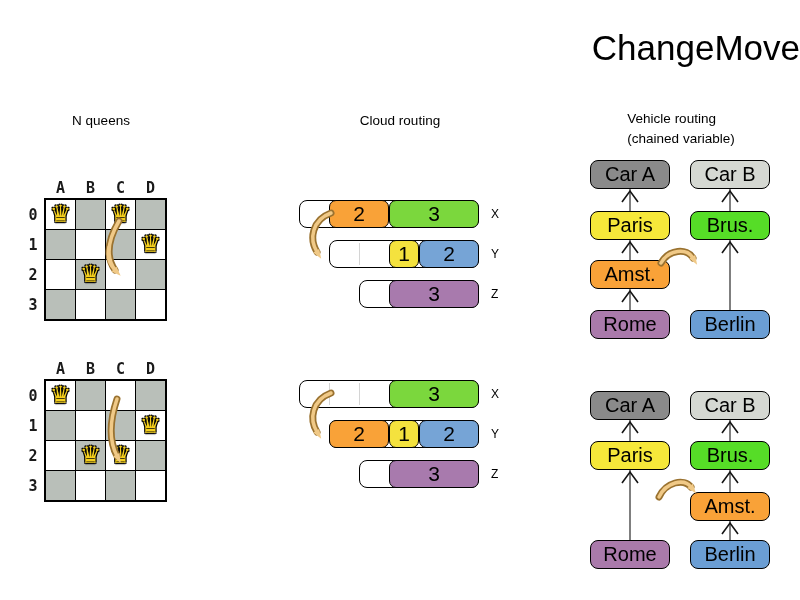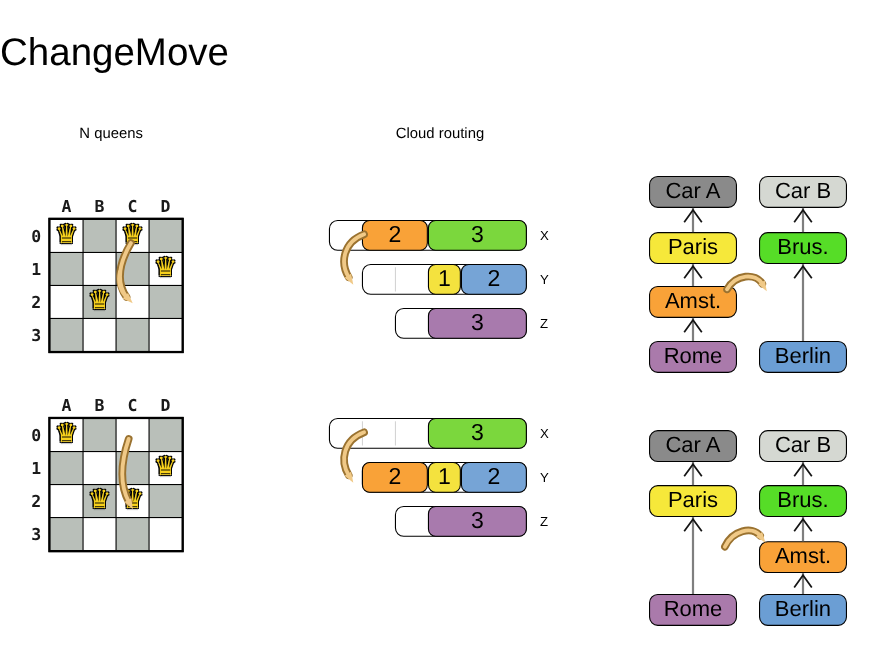--- a/index.html
+++ b/index.html
@@ -1,18 +1,18 @@
 <!DOCTYPE html>
 <html style="--board-dark: #b9bfb9; --queen: #f6d01c; --arrow-fill: #f0c987; --arrow-outline: #9a7230; --chain: #7f7f7f;"><head>
 <meta charset="utf-8">
 <style>
   html,body{margin:0;padding:0;background:#fff;}
   #canvas{position:relative;width:800px;height:600px;background:#fff;overflow:hidden;
           font-family:"Liberation Sans",sans-serif;color:#000;}
-  .title{position:absolute;left:0;right:0;top:28px;text-align:left;font-size:35px;}
+  .title{position:absolute;left:0;right:0;top:28px;text-align:right;font-size:35px;}
   .subtitle{position:absolute;left:0;right:0;top:68px;text-align:center;font-size:12.5px;}
   .col-header{position:absolute;font-size:13.5px;text-align:left;transform:translateX(-50%);line-height:1.45;}
   
   .board{position:absolute;display:grid;grid-template-columns:repeat(4,29px);grid-template-rows:repeat(4,29px);
          gap:1px;background:#000;border:2px solid #000;}
   .cell{width:29px;height:29px;}
   .cell.light{background:#fff;}
   .cell.dark{background:var(--board-dark);}
   .queen{position:absolute;width:29px;height:29px;line-height:28px;text-align:center;font-size:24px;
          color:var(--queen);text-shadow:1px 1px 0 #000,-1px 1px 0 #000,1px -1px 0 #000,-1px -1px 0 #000,0 2px 1px rgba(0,0,0,.35);}
@@ -38,20 +38,22 @@
 </style>
 </head>
 <body>
 
 <div id="canvas">
   <div class="title">ChangeMove</div>
 
   <div class="col-header" style="left:101px;top:111px">N queens</div>
   <div class="col-header" style="left:400px;top:111px">Cloud routing</div>
   <div class="col-header" style="left:681px;top:109px">
+    <div>Vehicle routing</div>
+    <div>(chained variable)</div>
   </div>
 
   <div id="built">
       <div>
         <div class="blab" style="left: 60.5px; top: 188px;">A</div>
         <div class="blab" style="left: 90.5px; top: 188px;">B</div>
         <div class="blab" style="left: 120.5px; top: 188px;">C</div>
         <div class="blab" style="left: 150.5px; top: 188px;">D</div>
         <div class="blab" style="left: 33px; top: 214.5px;">0</div>
         <div class="blab" style="left: 33px; top: 244.5px;">1</div>

